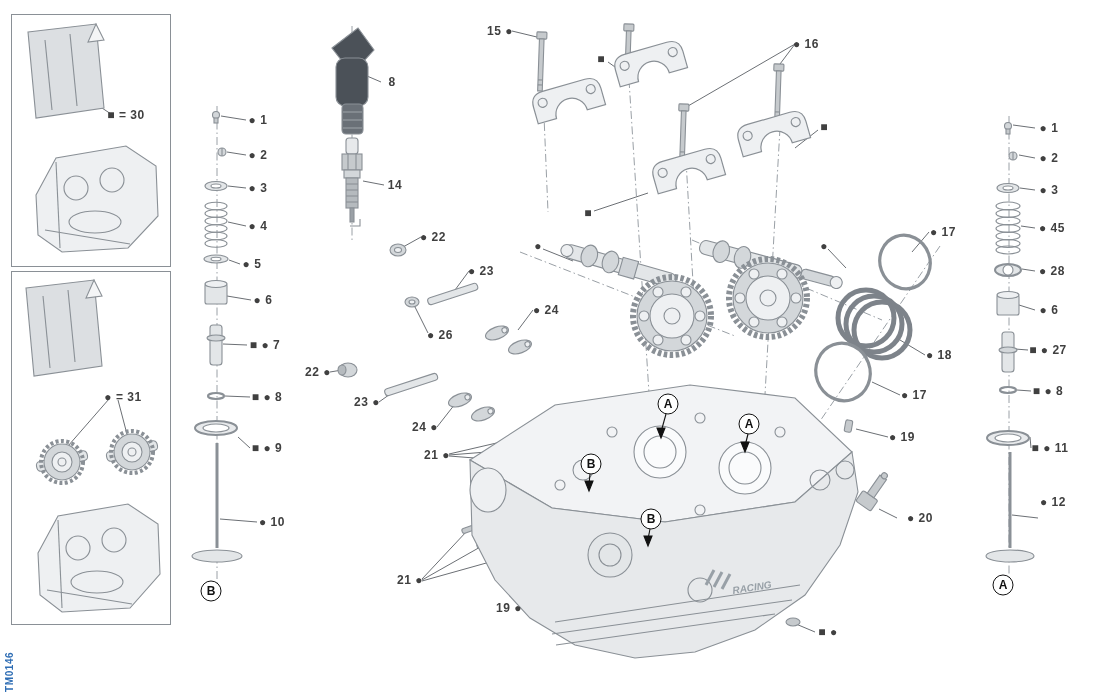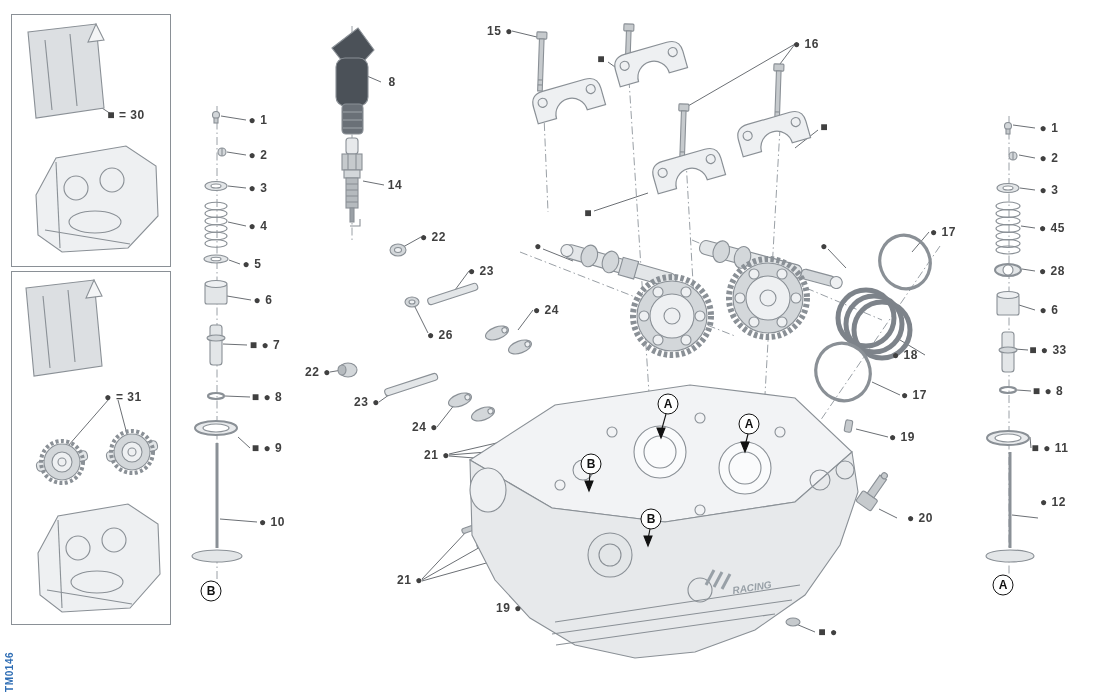--- a/index.html
+++ b/index.html
@@ -446,33 +446,33 @@
   <span class="co" style="left:546px;top:310px">● 24</span>
   <span class="co" style="left:440px;top:335px">● 26</span>
   <span class="co" style="left:318px;top:372px">22 ●</span>
   <span class="co" style="left:367px;top:402px">23 ●</span>
   <span class="co" style="left:425px;top:427px">24 ●</span>
   <span class="co" style="left:437px;top:455px">21 ●</span>
   <span class="co" style="left:410px;top:580px">21 ●</span>
   <span class="co" style="left:509px;top:608px">19 ●</span>
 
   <span class="co" style="left:943px;top:232px">● 17</span>
-  <span class="co" style="left:905px;top:355px">● 18</span>
+  <span class="co" style="left:939px;top:355px">● 18</span>
   <span class="co" style="left:914px;top:395px">● 17</span>
   <span class="co" style="left:902px;top:437px">● 19</span>
   <span class="co" style="left:920px;top:518px">● 20</span>
   <span class="co" style="left:828px;top:632px">■ ●</span>
 
   <span class="co" style="left:1049px;top:128px">● 1</span>
   <span class="co" style="left:1049px;top:158px">● 2</span>
   <span class="co" style="left:1049px;top:190px">● 3</span>
   <span class="co" style="left:1052px;top:228px">● 45</span>
   <span class="co" style="left:1052px;top:271px">● 28</span>
   <span class="co" style="left:1049px;top:310px">● 6</span>
-  <span class="co" style="left:1048px;top:350px">■ ● 33</span>
+  <span class="co" style="left:1048px;top:350px">■ ● 27</span>
   <span class="co" style="left:1048px;top:391px">■ ● 8</span>
   <span class="co" style="left:1050px;top:448px">■ ● 11</span>
   <span class="co" style="left:1053px;top:502px">● 12</span>
   <span class="letter" style="left:1003px;top:585px">A</span>
 
   <span class="co" style="left:126px;top:115px">■ = 30</span>
   <span class="co" style="left:123px;top:397px">● = 31</span>
 
   <span class="letter" style="left:668px;top:404px">A</span>
   <span class="letter" style="left:749px;top:424px">A</span>

